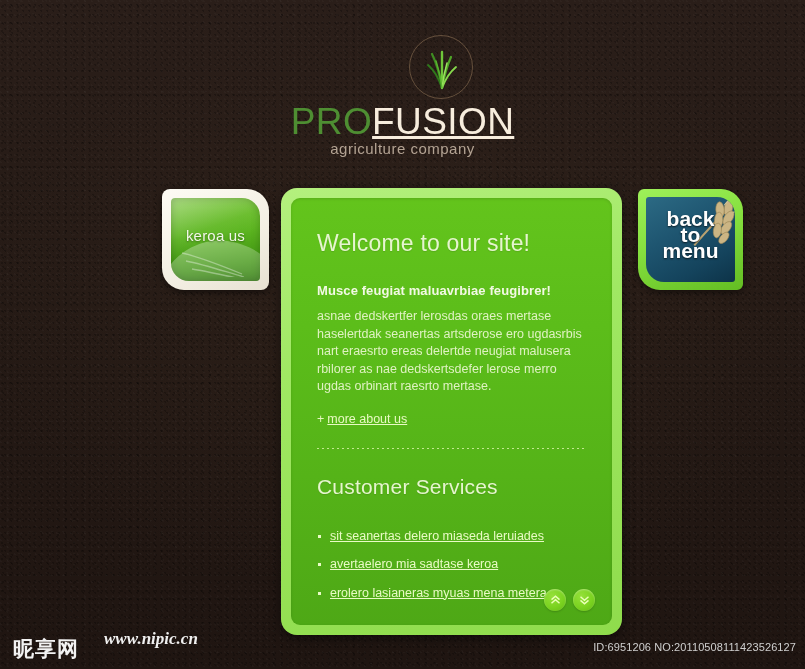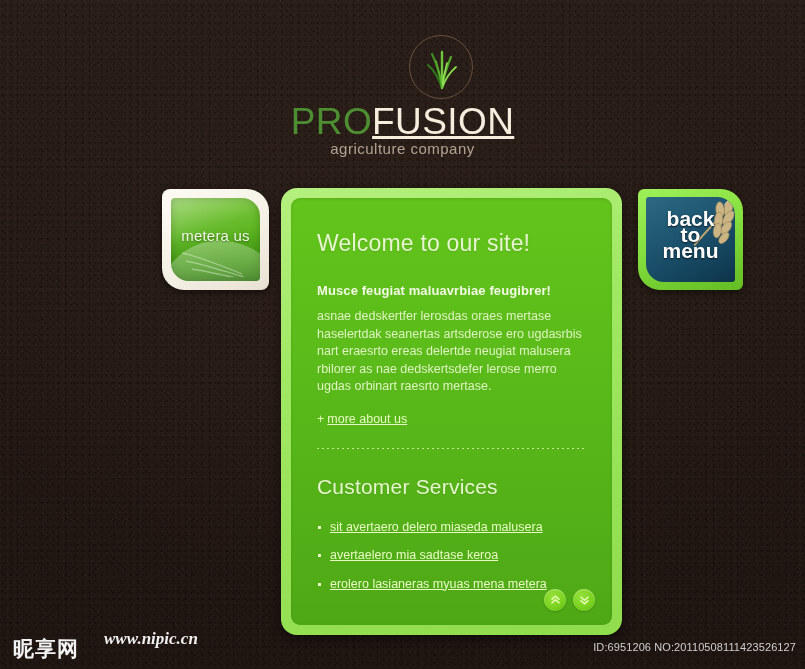--- a/index.html
+++ b/index.html
@@ -226,21 +226,21 @@
     margin: 0 0 26px 0;
     background-image: linear-gradient(90deg, #d5f3a4 0 2px, rgba(0,0,0,0) 2px 5px);
     background-size: 5px 1px;
     background-repeat: repeat-x;
     opacity: 0.85;
   }
   #services-heading {
     font-size: 21px;
     font-weight: 400;
     color: #e6f5cf;
-    margin: 0 0 18px 0;
+    margin: 0 0 27px 0;
     letter-spacing: 0.2px;
     text-shadow: 0 1px 1px rgba(0,0,0,0.10);
   }
   #services-list {
     list-style: none;
     margin: 0;
     padding: 0;
   }
   #services-list li {
     font-size: 12.5px;
@@ -345,21 +345,21 @@
 
   <div id="about-btn">
     <div id="about-btn-inner"></div>
     <svg id="about-swoosh" width="70" height="30" viewBox="0 0 70 30">
       <g stroke="#ffffff" fill="none" stroke-width="1.3" opacity="0.55">
         <path d="M2 6 C20 10 40 18 62 27"></path>
         <path d="M6 14 C22 17 40 23 64 30"></path>
         <path d="M12 22 C26 24 42 28 66 33"></path>
       </g>
     </svg>
-    <div id="about-btn-label">metera us</div>
+    <div id="about-btn-label">keroa us</div>
   </div>
 
   <div id="menu-btn">
     <div id="menu-btn-inner">
       <svg id="wheat-icon" width="66" height="62" viewBox="0 0 66 62">
         <g transform="rotate(24 33 31)">
           <path d="M30 58 C34 44 40 26 48 6" stroke="#b9a271" stroke-width="2" fill="none"></path>
           <g fill="#cbb584" stroke="#9c8757" stroke-width="0.6">
             <ellipse cx="46" cy="10" rx="4.2" ry="8" transform="rotate(-14 46 10)"></ellipse>
             <ellipse cx="39" cy="15" rx="4.2" ry="8" transform="rotate(-28 39 15)"></ellipse>
@@ -394,21 +394,21 @@
 
         <div id="more-link-row">
           <span class="plus">+</span><span id="more-link">more about us</span>
         </div>
 
         <div id="section-divider"></div>
 
         <h2 id="services-heading">Customer Services</h2>
 
         <ul id="services-list">
-          <li><a>sit avertaero delero miaseda malusera</a></li>
+          <li><a>sit seanertas delero miaseda leruiades</a></li>
           <li><a>avertaelero mia sadtase keroa</a></li>
           <li><a>erolero lasianeras myuas mena metera</a></li>
         </ul>
       </div>
 
       <div id="scroll-controls">
         <div class="scroll-btn">
           <svg width="11" height="10" viewBox="0 0 11 10">
             <path d="M1.5 4.6 L5.5 1.2 L9.5 4.6" fill="none" stroke="#eaffb8" stroke-width="1.5"></path>
             <path d="M1.5 8.2 L5.5 4.8 L9.5 8.2" fill="none" stroke="#eaffb8" stroke-width="1.5"></path>

